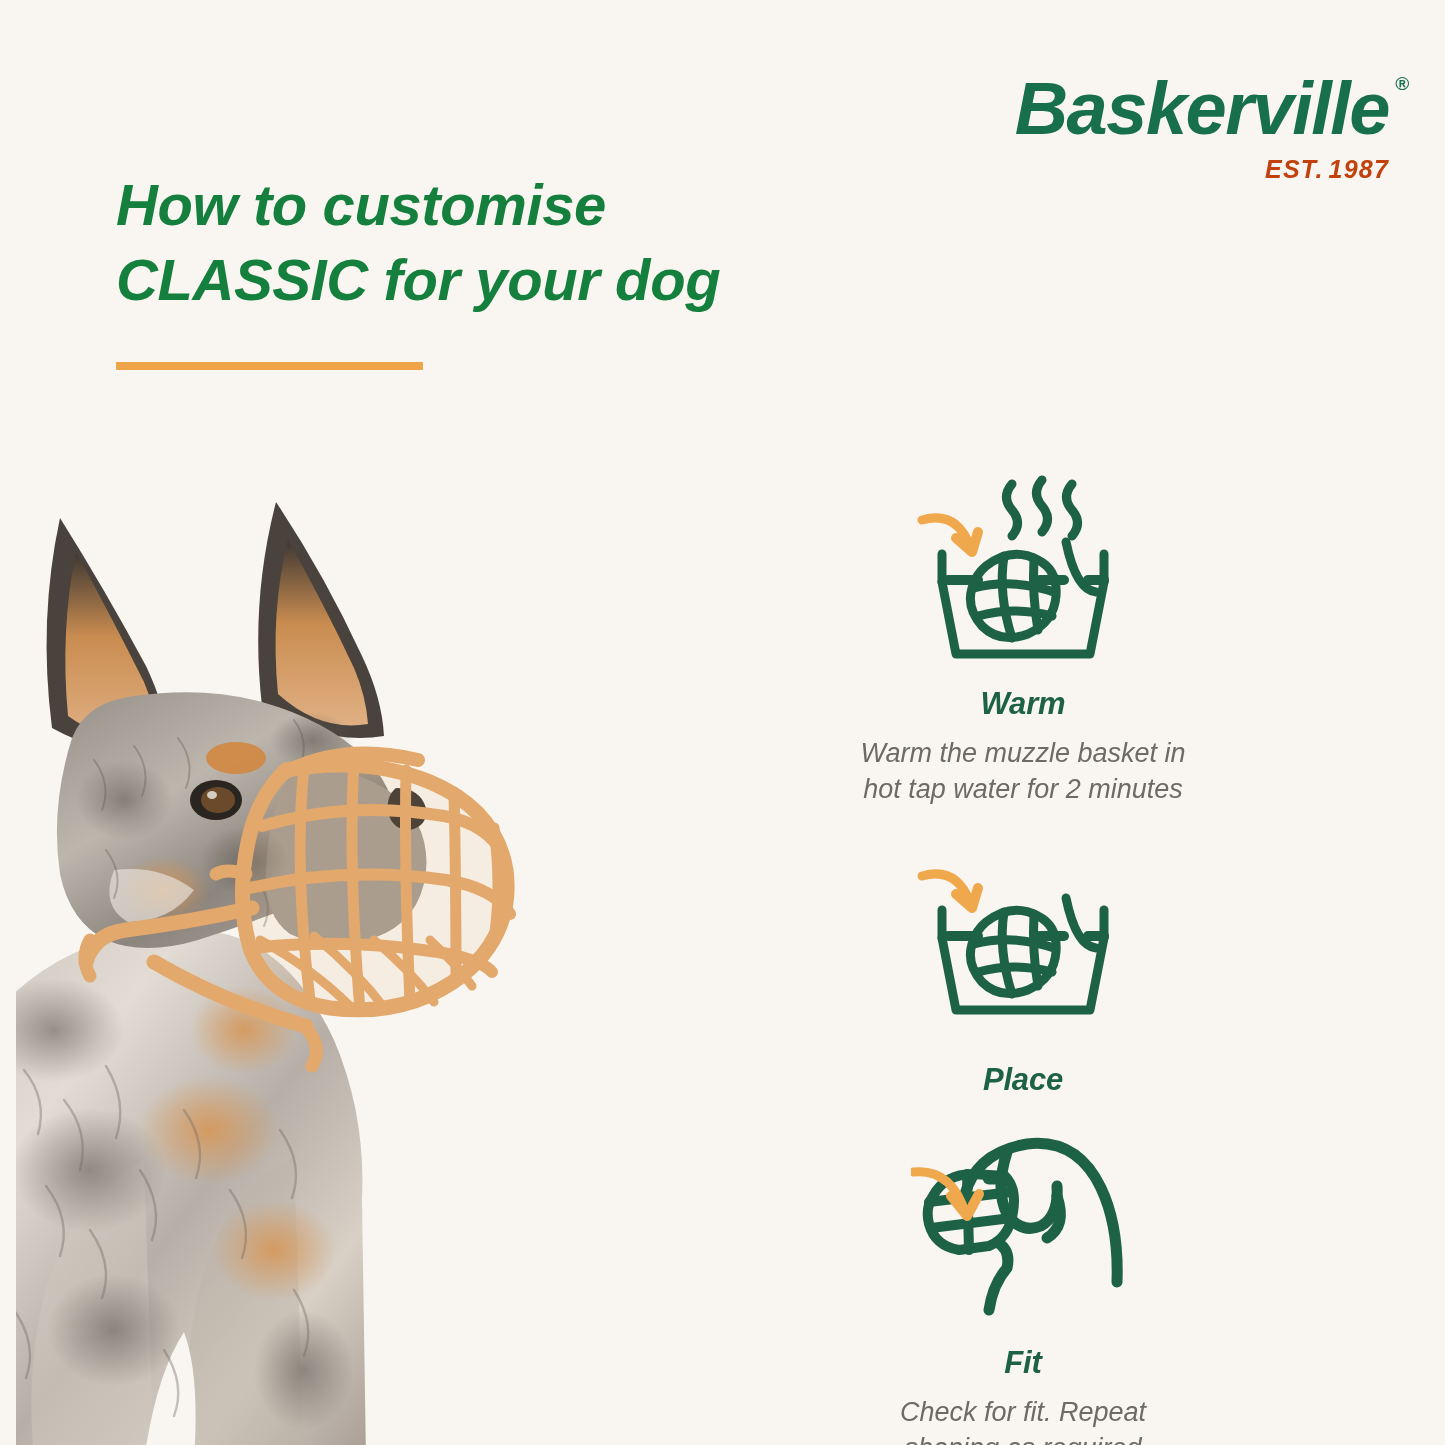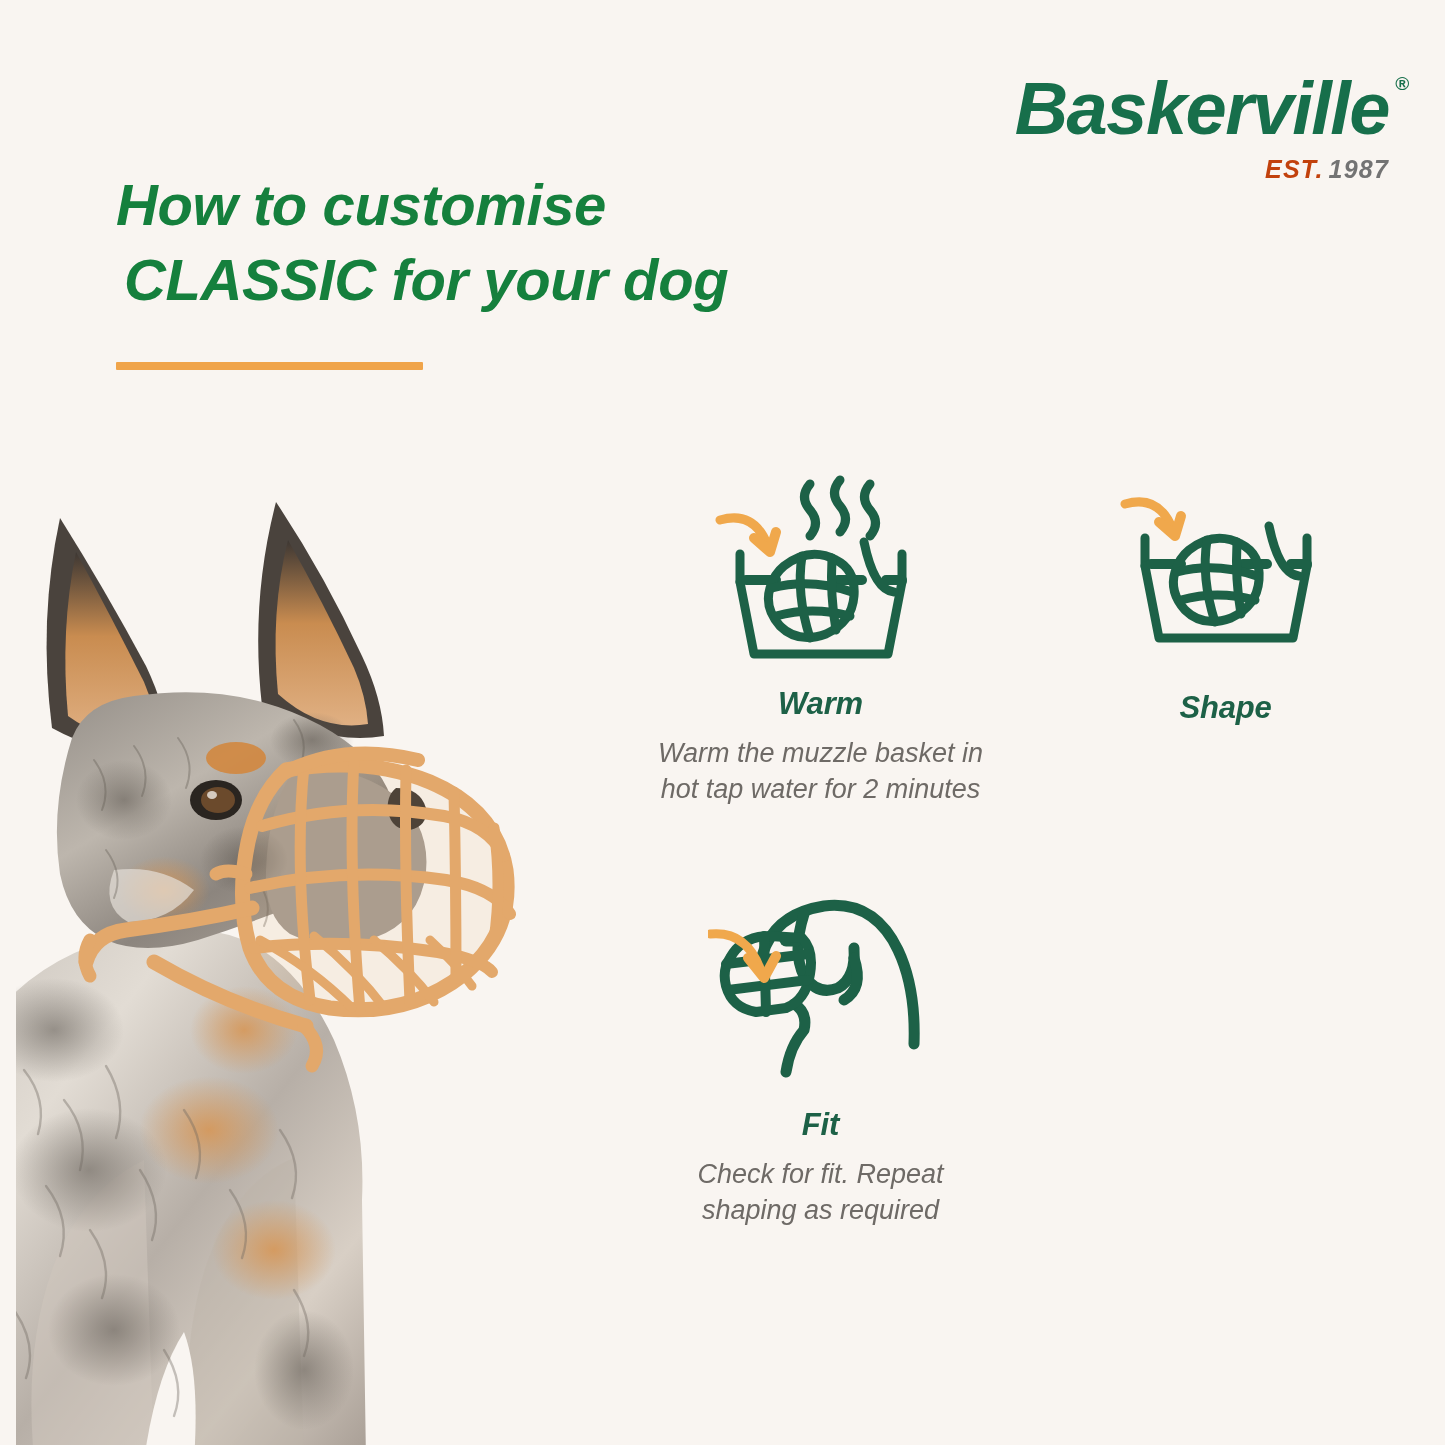--- a/index.html
+++ b/index.html
@@ -52,35 +52,35 @@
     color: #176F4B;
     letter-spacing: 0;
   }
   .brand-est {
     margin-top: 11px;
     font-size: 25px;
     font-weight: bold;
     letter-spacing: 1.2px;
   }
   .brand-est .est-word { color: #c2410c; }
-  .brand-est .est-year { color: #737373; margin-left: 5px; }
+  .brand-est .est-year { color: #c2410c; margin-left: 5px; }
 
   
   .headline {
     position: absolute;
     left: 100px;
     top: 128px;
     width: 760px;
     font-size: 58px;
     font-weight: bold;
     line-height: 1.30;
     color: #15803d;
     letter-spacing: -0.4px;
   }
-  .headline .l2 { display: block; margin-left: 8px; }
+  .headline .l2 { display: block; }
 
   .rule {
     position: absolute;
     left: 100px;
     top: 362px;
     width: 307px;
     height: 8px;
     background: #F0A44A;
     border-radius: 1px;
   }
@@ -96,21 +96,21 @@
   .dog-photo svg { display: block; width: 100%; height: 100%; }
 
   
   .steps {
     position: absolute;
     left: 612px;
     top: 455px;
     width: 790px;
     height: 830px;
     display: grid;
-    grid-template-columns: 1fr 1fr;
+    grid-template-columns: 1fr;
     grid-template-rows: 1fr 1fr;
     column-gap: 24px;
     row-gap: 10px;
     gap: 20px;
   }
   .step {
     display: flex;
     flex-direction: column;
     align-items: center;
     text-align: center;
@@ -377,21 +377,21 @@
             <path d="M96 56 Q90 94 104 138"></path>
             <path d="M126 58 Q124 96 130 130"></path>
           </g>
 
           <g fill="none" stroke="#F0A84C" stroke-width="9" stroke-linecap="round" stroke-linejoin="round">
             <path d="M14 20 Q48 10 62 46"></path>
             <path d="M48 38 L64 52 L70 32" stroke-width="10"></path>
           </g>
         </svg>
       </div>
-      <div class="step-title">Shape</div>
+      <div class="step-title">Place</div>
     </div>
 
     <div class="step step--fit">
       <div class="step-icon">
         <svg width="225" height="195" viewBox="0 0 225 195" xmlns="http://www.w3.org/2000/svg" aria-hidden="true">
 
           <g fill="none" stroke="#1D6147" stroke-width="11" stroke-linecap="round" stroke-linejoin="round">
 
             <path d="M54 60 Q66 18 116 10 Q166 4 190 54 Q208 92 206 148"></path>
 

